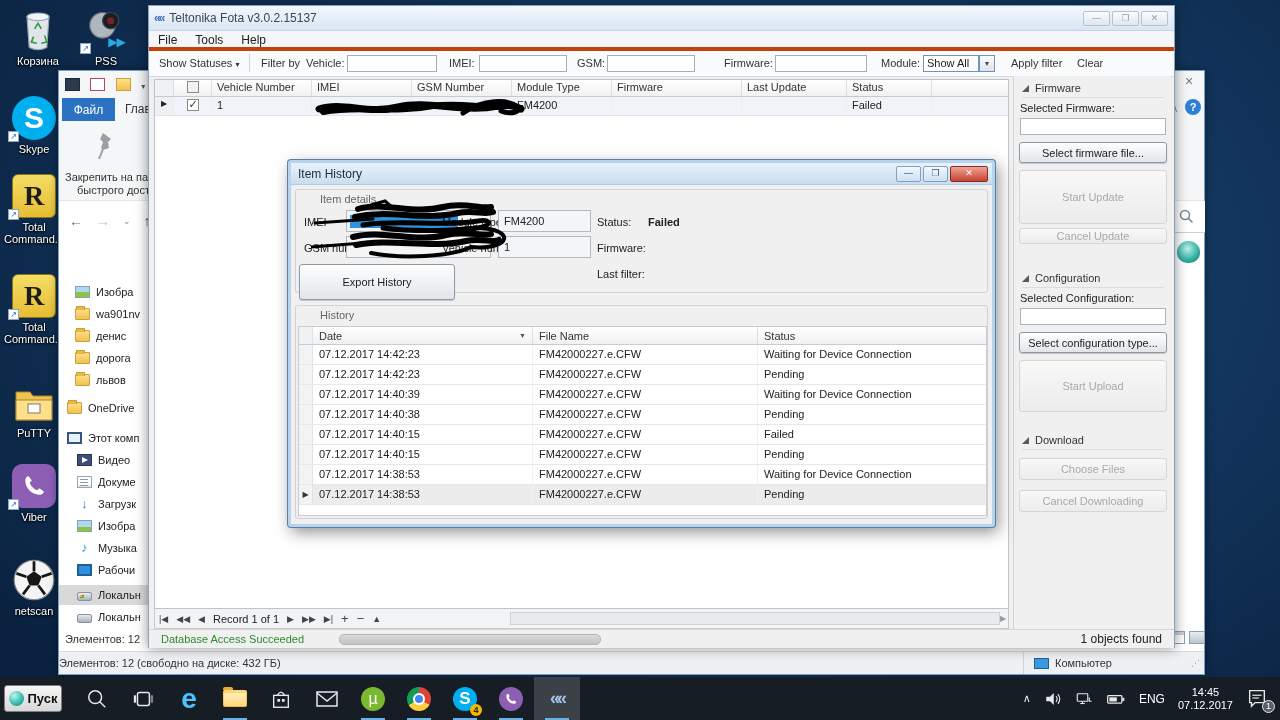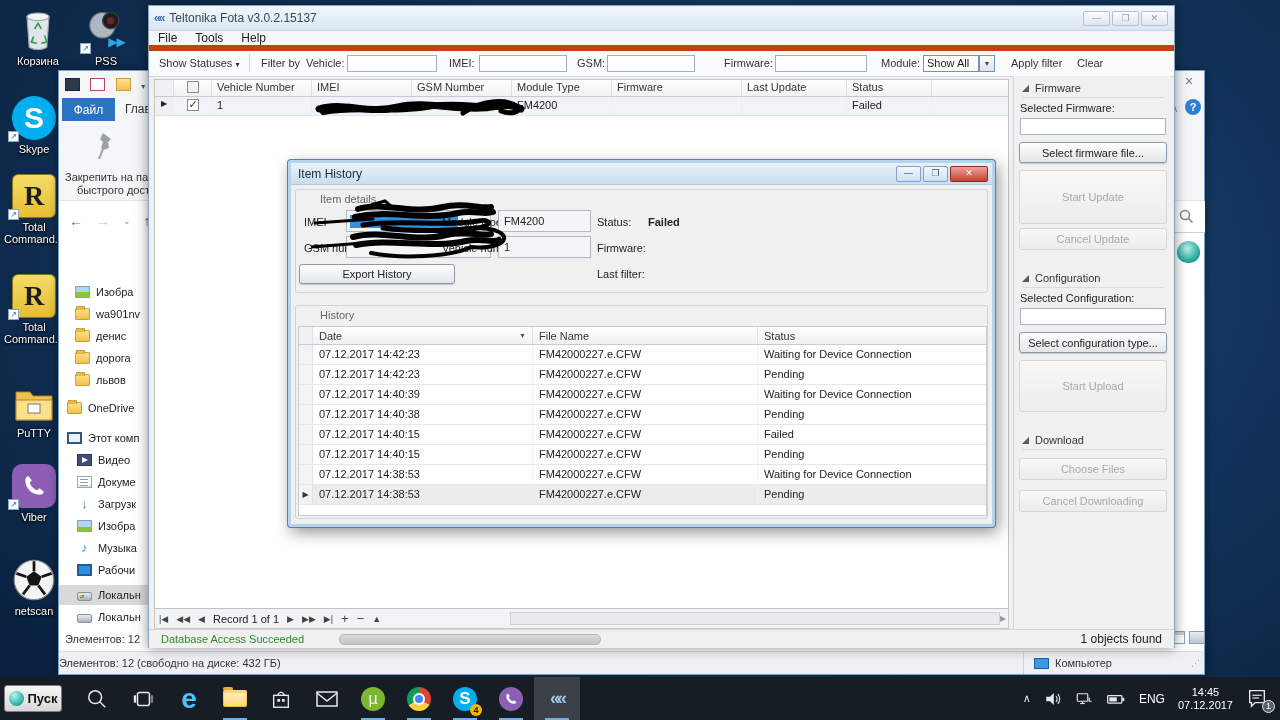--- a/index.html
+++ b/index.html
@@ -51,21 +51,21 @@
 
   
   .fota{position:absolute;left:148px;top:5px;width:1027px;height:643px;background:#f0f0f0;
     border:1px solid #8aa3bd;box-shadow:0 0 12px rgba(0,0,0,.45);z-index:3}
   .fota-title{position:absolute;left:0;top:0;width:100%;height:25px;
     background:linear-gradient(#f2f7fc,#d9e6f4);border-bottom:1px solid #c6d4e3;
     display:flex;align-items:center;font-size:12px;color:#3c4654}
   .capbtn{width:27px;height:15px;border:1px solid #b6c2d2;border-radius:2px;margin-left:2px;
     background:linear-gradient(#fcfdfe,#dfe6ee);color:#90a0b4;font-size:9px;line-height:12px;text-align:center}
   .fota-menu{position:absolute;left:0;top:25px;width:100%;height:20px;background:#f5f6f8;
-    border-bottom:6px solid #c2410c;display:flex;align-items:flex-start;font-size:12px;color:#222}
+    border-bottom:4px solid #c2410c;display:flex;align-items:flex-end;font-size:12px;color:#222}
   .fota-menu span{padding:0 9px}
   .filterbar{position:absolute;left:0;top:45px;width:100%;height:26px;background:#fafbfc;border-bottom:1px solid #d4d9df}
   .flabel{position:absolute;top:6px;font-size:11px;color:#333;white-space:nowrap}
   .finput{position:absolute;top:4px;height:17px;background:#fff;border:1px solid #9fb0c2}
   .grid{position:absolute;left:5px;top:73px;width:855px;height:530px;background:#fff;border:1px solid #bfc4ca}
   .ghrow{display:flex;height:17px;border-bottom:1px solid #c6c9cd}
   .gh{font-size:11px;color:#333;padding:1px 5px;border-right:1px solid #dddfe2;
     background:linear-gradient(#fff,#f0f1f3);overflow:hidden;white-space:nowrap;flex:none}
   .grow{display:flex;height:19px;background:#f0f4f9;border-bottom:1px solid #e2e6ea}
   .gc{font-size:11px;color:#222;padding:2px 5px;border-right:1px solid #eceef0;overflow:hidden;white-space:nowrap;flex:none;position:relative}
@@ -424,21 +424,21 @@
 
     <div class="panel">
       <div class="sech" style="top:6px">
           <span class="tri"></span>
           <span>Firmware</span>
         </div>
       <div class="pnl-lbl" style="top:26px">Selected Firmware:</div>
       <div class="pnl-inp" style="top:42px"></div>
       <div class="btn pnl-btn" style="top:66px;height:21px">Select firmware file...</div>
       <div class="btn dis pnl-btn" style="top:94px;height:54px">Start Update</div>
-      <div class="btn dis pnl-btn" style="top:152px;height:22px">Cancel Update</div>
+      <div class="btn dis pnl-btn" style="top:152px;height:16px">Cancel Update</div>
 
       <div class="sech" style="top:196px">
           <span class="tri"></span>
           <span>Configuration</span>
         </div>
       <div class="pnl-lbl" style="top:216px">Selected Configuration:</div>
       <div class="pnl-inp" style="top:232px"></div>
       <div class="btn pnl-btn" style="top:256px;height:21px">Select configuration type...</div>
       <div class="btn dis pnl-btn" style="top:284px;height:52px">Start Upload</div>
 
@@ -469,21 +469,21 @@
       </div>
       <div class="dlbl" style="left:146px;top:26px">Module type</div>
       <div class="dinp" style="left:202px;top:20px;width:93px">FM4200</div>
       <div class="dlbl" style="left:301px;top:26px">Status:</div>
       <div class="dlbl" style="left:352px;top:26px;font-weight:bold">Failed</div>
       <div class="dlbl" style="left:8px;top:52px">GSM number</div>
       <div class="dinp" style="left:50px;top:46px;width:145px"></div>
       <div class="dlbl" style="left:146px;top:52px">Vehicle number</div>
       <div class="dinp" style="left:202px;top:46px;width:93px">1</div>
       <div class="dlbl" style="left:301px;top:52px">Firmware:</div>
-      <div class="btn" style="position:absolute;left:3px;top:74px;width:156px;height:20px">Export History</div>
+      <div class="btn" style="position:absolute;left:3px;top:74px;width:156px;height:36px">Export History</div>
       <div class="dlbl" style="left:301px;top:78px">Last filter:</div>
     </div>
 
     <svg class="abs" style="left:22px;top:36px" width="188" height="36" viewBox="0 0 188 36">
       <path d="M2 24 L60 20" stroke="#000" stroke-width="3" fill="none" stroke-linecap="round"></path>
       <path d="M58 6 L72 2 L80 9" stroke="#000" stroke-width="3" fill="none" stroke-linecap="round"></path>
       <path d="M45 10 C70 2 100 16 130 8 C150 3 168 10 178 8" stroke="#000" stroke-width="6" fill="none" stroke-linecap="round"></path>
       <path d="M42 18 C75 10 110 22 145 14 C160 11 172 16 180 13" stroke="#000" stroke-width="6" fill="none" stroke-linecap="round"></path>
       <path d="M50 26 C85 20 130 28 165 22 C175 20 180 24 170 28 C150 32 100 33 70 29" stroke="#000" stroke-width="5" fill="none" stroke-linecap="round"></path>
     </svg>

